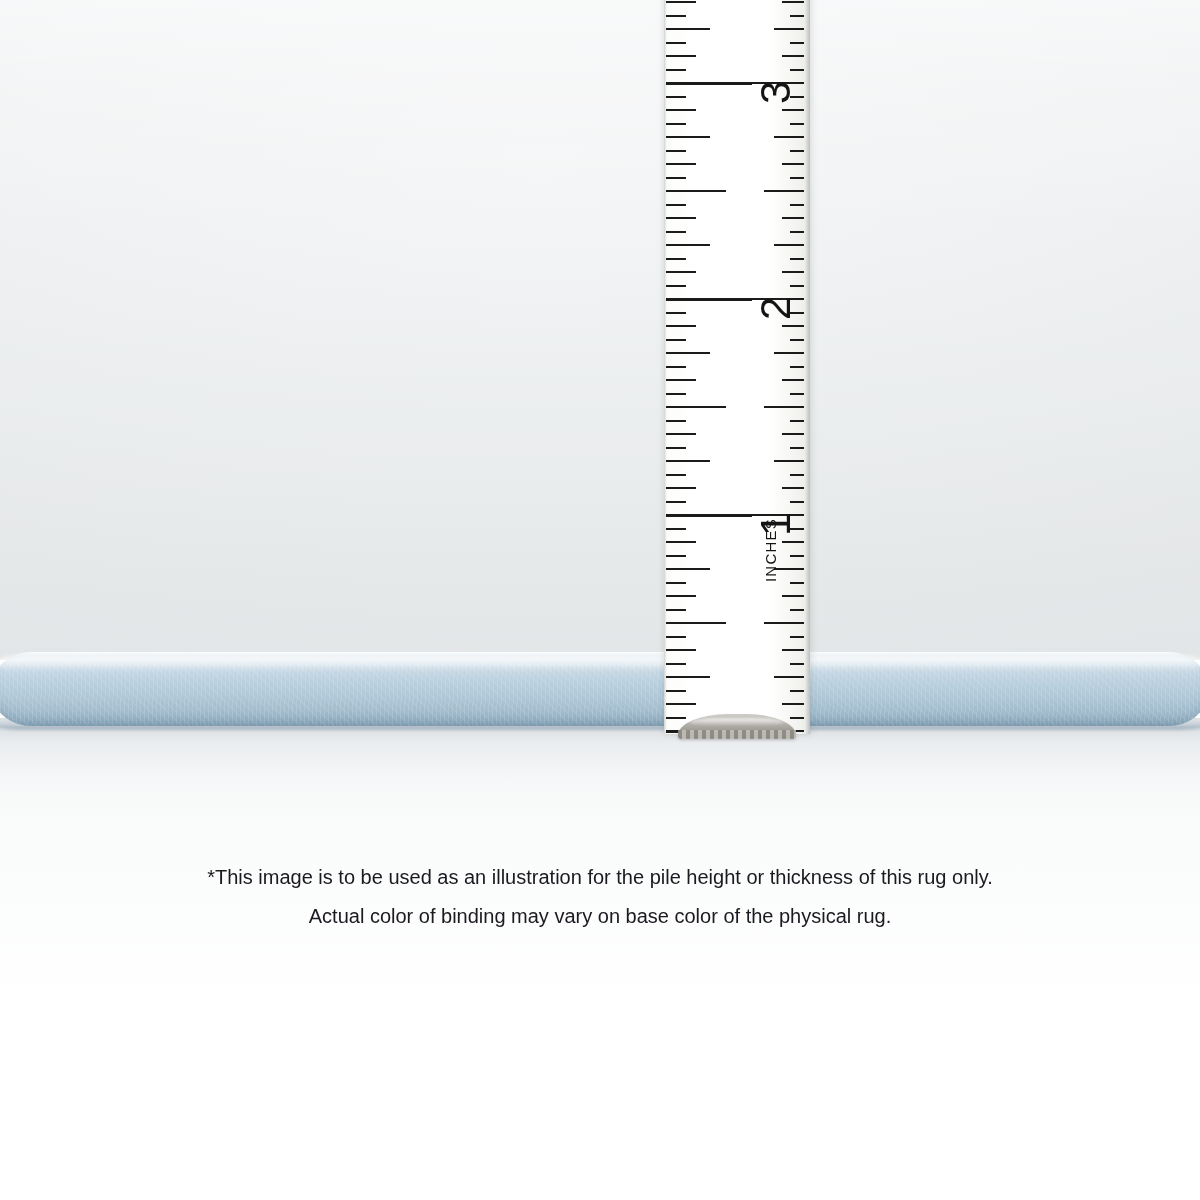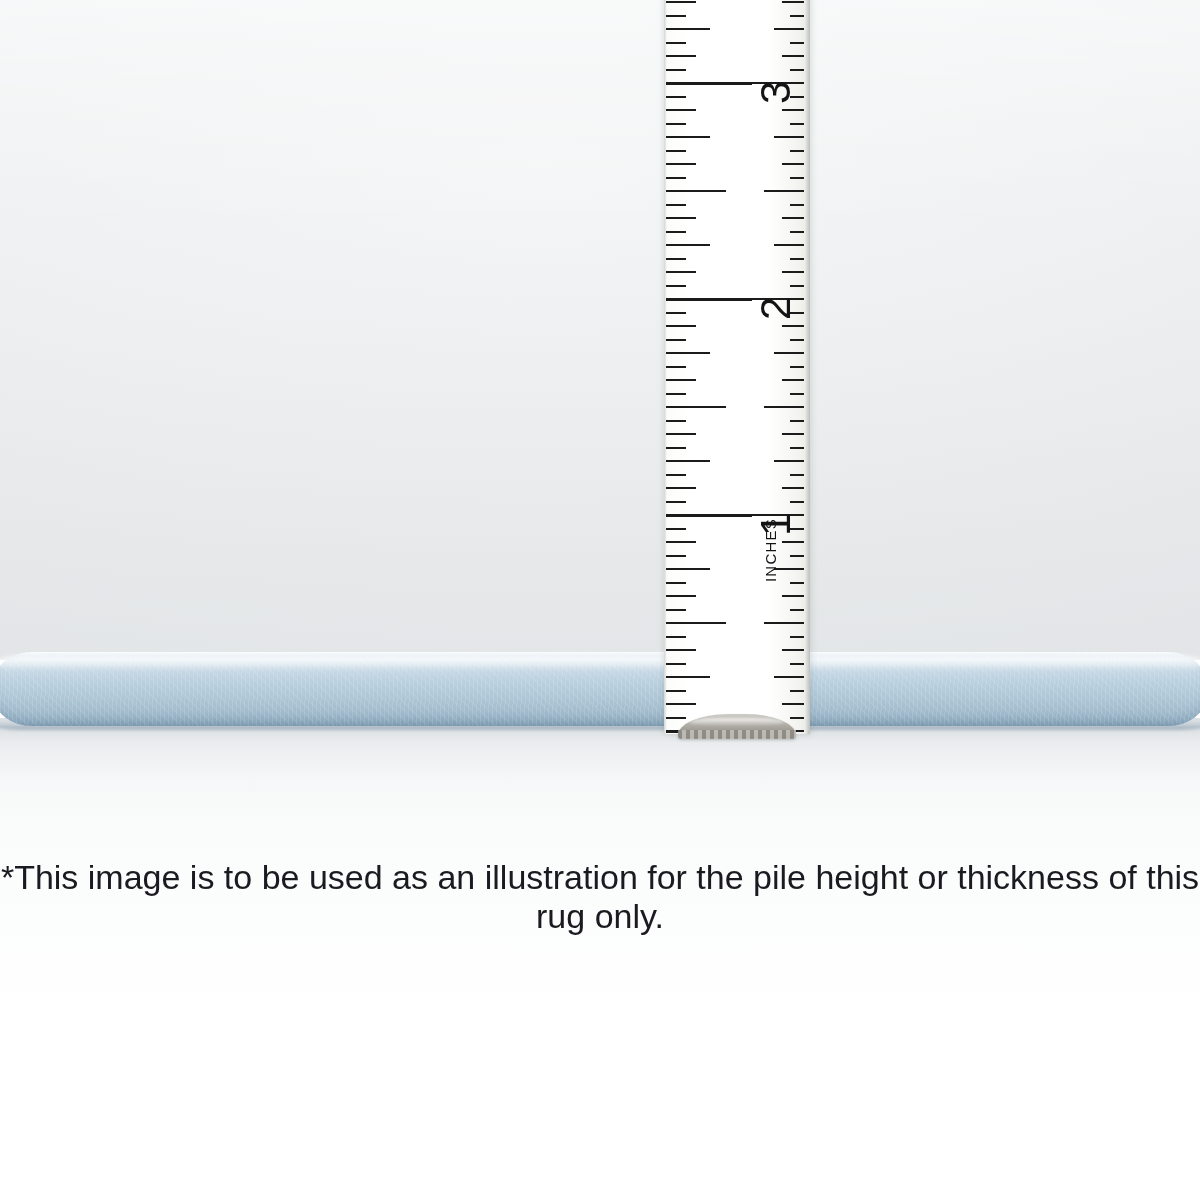--- a/index.html
+++ b/index.html
@@ -226,21 +226,21 @@
   }
 
   
   .caption {
     position: absolute;
     left: 0;
     top: 858px;
     width: 1200px;
     text-align: center;
     color: #1a1a20;
-    font-size: 34px;
+    font-size: 20px;
     line-height: 39px;
     font-family: "Liberation Sans", sans-serif;
   }
   .caption .line2 { display: block; }
 </style>
 </head>
 <body>
 
 <div id="scene">
 
@@ -377,15 +377,16 @@
       <div class="num" style="top: 324px;">2</div>
       <div class="num" style="top: 108px;">3</div>
     </div>
 
   <div class="tape-clip"></div>
   <div class="tape-clip-teeth"></div>
   <div class="tape-clip-shine"></div>
 
   <div class="caption">
     <span>*This image is to be used as an illustration for the pile height or thickness of this rug only.</span>
+    <span class="line2">Actual color of binding may vary on base color of the physical rug.</span>
   </div>
 
 </div>
 
 </body></html>

